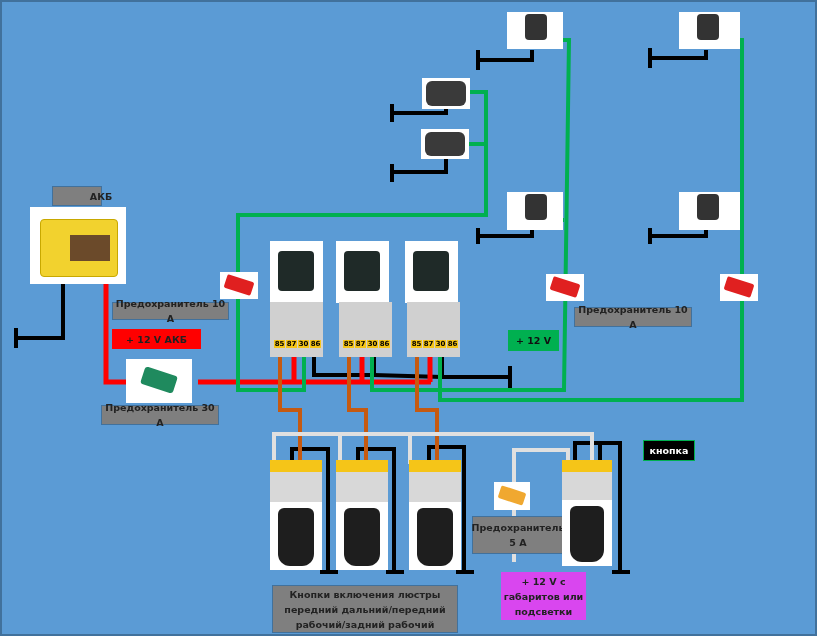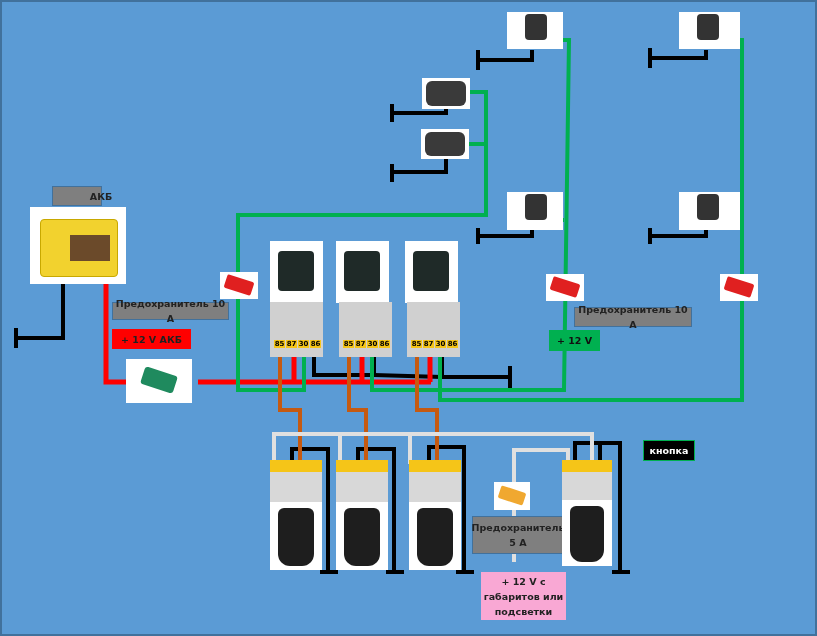--- a/index.html
+++ b/index.html
@@ -2,23 +2,23 @@
 <html><head>
 <meta charset="utf-8">
 <style>
   html, body { margin:0; padding:0; }
   body { width:817px; height:636px; overflow:hidden; background:#5b9bd5; font-family:"DejaVu Sans", sans-serif; }
   #canvas { position:absolute; left:0; top:0; width:817px; height:636px; background:#5b9bd5; border:2px solid #41719c; box-sizing:border-box; }
   svg#wires { position:absolute; left:0; top:0; }
   .label { position:absolute; box-sizing:border-box; display:flex; align-items:center; justify-content:center; text-align:center; font-weight:bold; font-size:9.5px; line-height:15px; color:#222; }
   .gray { background:#7f7f7f; border:1px solid #41719c; }
   .red { background:#ff0000; color:#222; }
-  .green { background:#00b050; color:#111;margin-left:41px; }
+  .green { background:#00b050; color:#111; }
   .black { background:#000; color:#fff; border:1px solid #00b050; }
-  .light { background:#f9a8d4; }
+  .light { background:#d946ef;margin-left:20px; }
   .pic { position:absolute; background:#fff; }
 </style>
 </head>
 <body>
 
 <div id="canvas">
   <svg id="wires" width="817" height="636">
 
     <g stroke="#000" stroke-width="4" fill="none">
       <polyline points="61,280 61,336 14,336"></polyline>
@@ -83,26 +83,28 @@
     </g>
   </svg>
 
   <div class="label gray" style="left:50px;top:184px;width:40px;height:20px;padding-left:48px;">АКБ</div>
   <div class="pic" style="left:28px;top:205px;width:96px;height:77px;">
     <div style="position:absolute;left:10px;top:12px;width:76px;height:56px;background:#f2d22e;border:1px solid #c8a800;border-radius:4px;"></div>
     <div style="position:absolute;left:40px;top:28px;width:40px;height:26px;background:#6b4a2a;"></div>
   </div>
 
   <div class="label gray" style="left:110px;top:300px;width:117px;height:18px;">Предохранитель 10 А</div>
-  <div class="label red" style="left:110px;top:327px;width:79px;height:20px;">+ 12 V АКБ</div>
+  <div class="label red" style="left:110px;top:327px;width:89px;height:20px;">+ 12 V АКБ</div>
+  <div class="label gray" style="left:99px;top:403px;width:118px;height:20px;">Предохранитель 30 А</div>
   <div class="label gray" style="left:572px;top:305px;width:118px;height:20px;">Предохранитель 10 А</div>
   <div class="label green" style="left:506px;top:328px;width:51px;height:21px;">+ 12 V</div>
   <div class="label black" style="left:641px;top:438px;width:52px;height:21px;">кнопка</div>
   <div class="label gray" style="left:470px;top:514px;width:92px;height:38px;">Предохранитель 5 А</div>
   <div class="label light" style="left:479px;top:570px;width:85px;height:48px;">+ 12 V с габаритов или подсветки</div>
+  <div class="label gray" style="left:270px;top:583px;width:186px;height:48px;">Кнопки включения люстры передний дальний/передний рабочий/задний рабочий</div>
 
   <div class="pic" style="left:124px;top:357px;width:66px;height:44px;">
     <div style="position:absolute;left:16px;top:12px;width:34px;height:18px;background:#1f8a5e;transform:rotate(18deg);border-radius:3px;"></div>
   </div>
   <div class="pic" style="left:218px;top:270px;width:38px;height:27px;">
     <div style="position:absolute;left:5px;top:6px;width:28px;height:14px;background:#e02020;transform:rotate(18deg);border-radius:2px;"></div>
   </div>
   <div class="pic" style="left:544px;top:272px;width:38px;height:27px;">
     <div style="position:absolute;left:5px;top:6px;width:28px;height:14px;background:#e02020;transform:rotate(18deg);border-radius:2px;"></div>
   </div>

